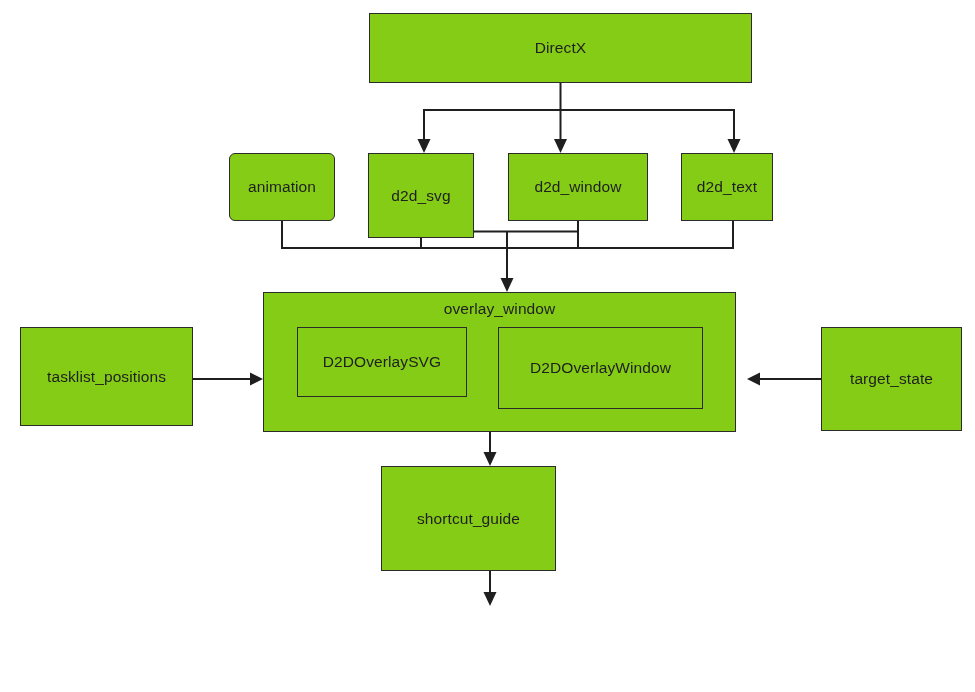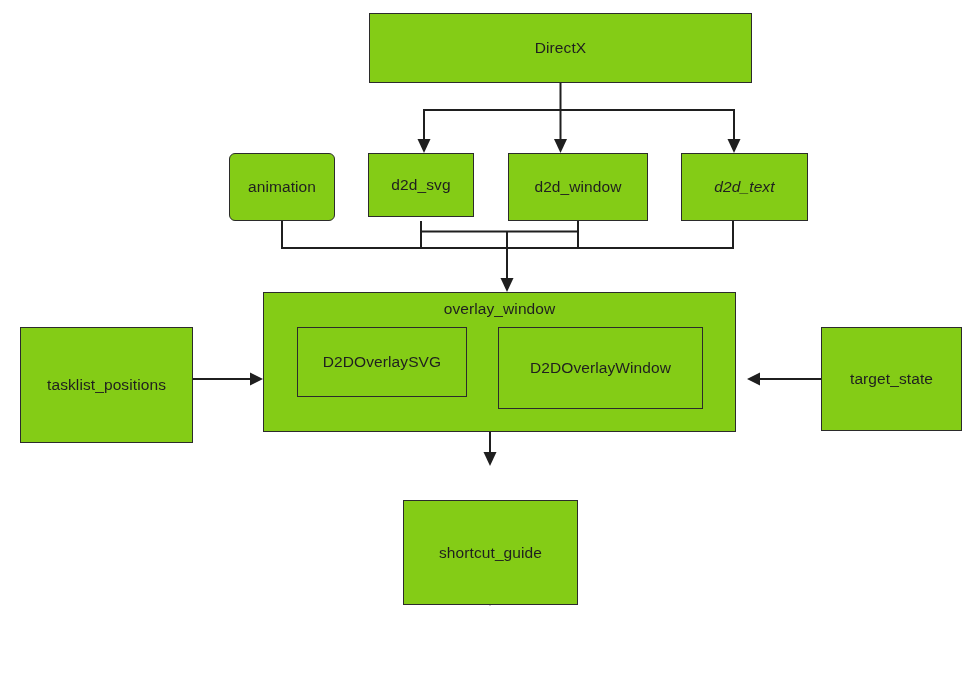--- a/index.html
+++ b/index.html
@@ -31,30 +31,30 @@
     display: flex;
     align-items: center;
     justify-content: center;
     font-size: 15.5px;
     letter-spacing: 0.1px;
     white-space: nowrap;
   }
   
   #n-directx            { left: 369px; top: 13px;  width: 383px; height: 70px; }
   #n-animation          { left: 229px; top: 153px; width: 106px; height: 68px; border-radius: 6px; }
-  #n-d2d-svg            { left: 368px; top: 153px; width: 106px; height: 64px; justify-content: center; }
+  #n-d2d-svg            { left: 368px; top: 153px; width: 106px; height: 85px; justify-content: center; }
   #n-d2d-window         { left: 508px; top: 153px; width: 140px; height: 68px; }
-  #n-d2d-text           { left: 681px; top: 153px; width: 127px; height: 68px; font-style: italic; }
+  #n-d2d-text           { left: 681px; top: 153px; width: 92px; height: 68px; }
   #n-overlay-window     { left: 263px; top: 292px; width: 473px; height: 140px;
                           align-items: flex-start; padding-top: 7px; }
   #n-d2d-overlay-svg    { left: 297px; top: 327px; width: 170px; height: 70px; }
   #n-d2d-overlay-window { left: 498px; top: 327px; width: 205px; height: 82px; }
-  #n-tasklist-positions { left: 20px;  top: 327px; width: 173px; height: 116px; }
+  #n-tasklist-positions { left: 20px;  top: 327px; width: 173px; height: 99px; }
   #n-target-state       { left: 821px; top: 327px; width: 141px; height: 104px; }
-  #n-shortcut-guide     { left: 403px; top: 466px; width: 175px; height: 105px; margin-top: 34px; }
+  #n-shortcut-guide     { left: 381px; top: 466px; width: 175px; height: 105px; }
   #n-main               { left: 403px; top: 606px; width: 174px; height: 67px; }
   .edge { stroke: #1f1f1f; stroke-width: 2; fill: none; }
   .head { fill: #1f1f1f; stroke: none; }
 </style>
 </head>
 <body>
 
 <div id="canvas">
 
   <svg id="edges" viewBox="0 0 975 692" xmlns="http://www.w3.org/2000/svg">

